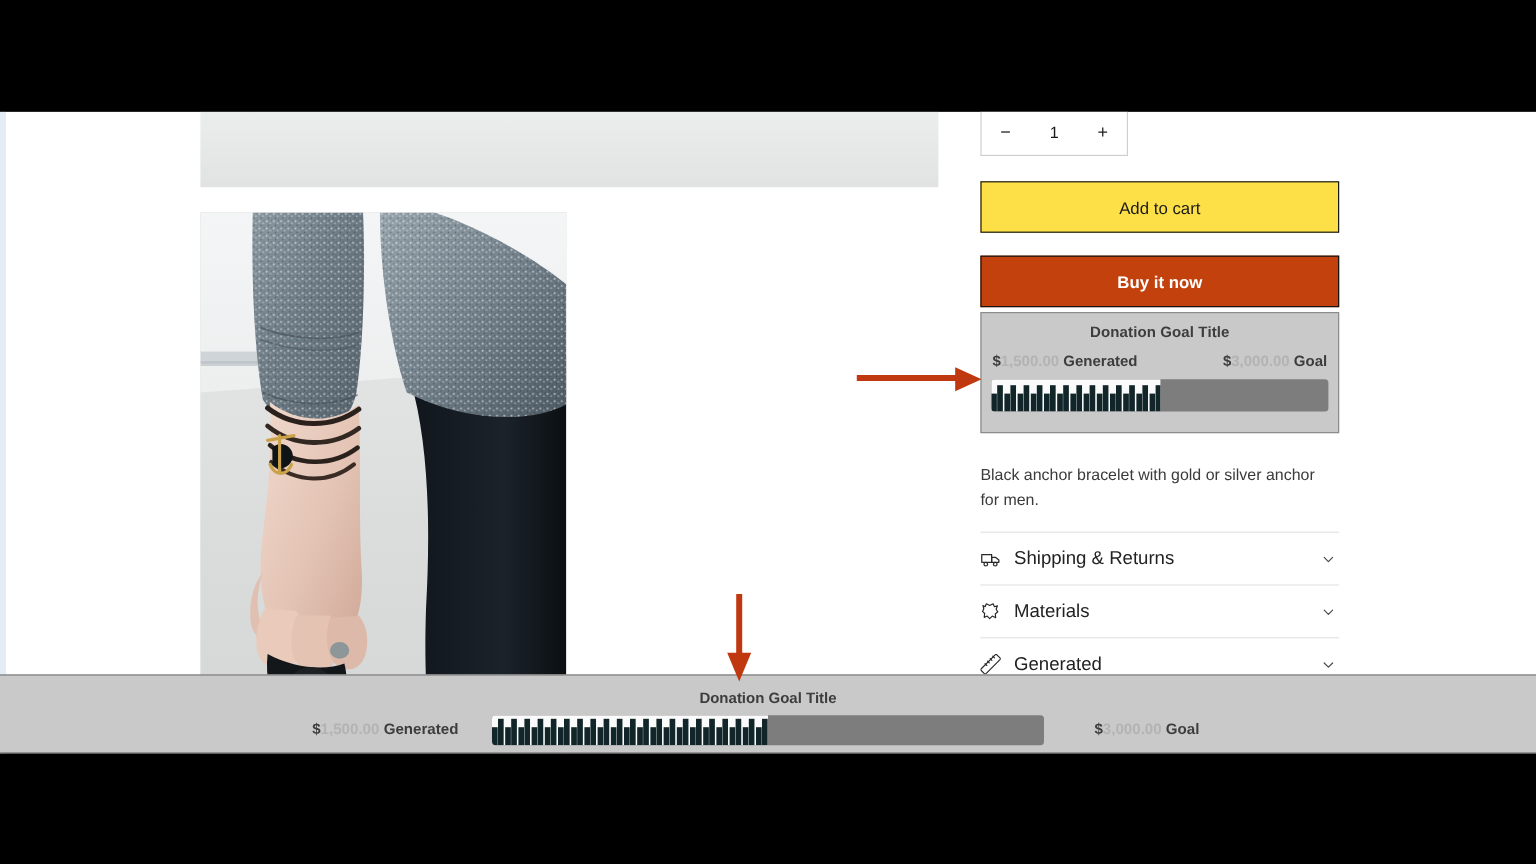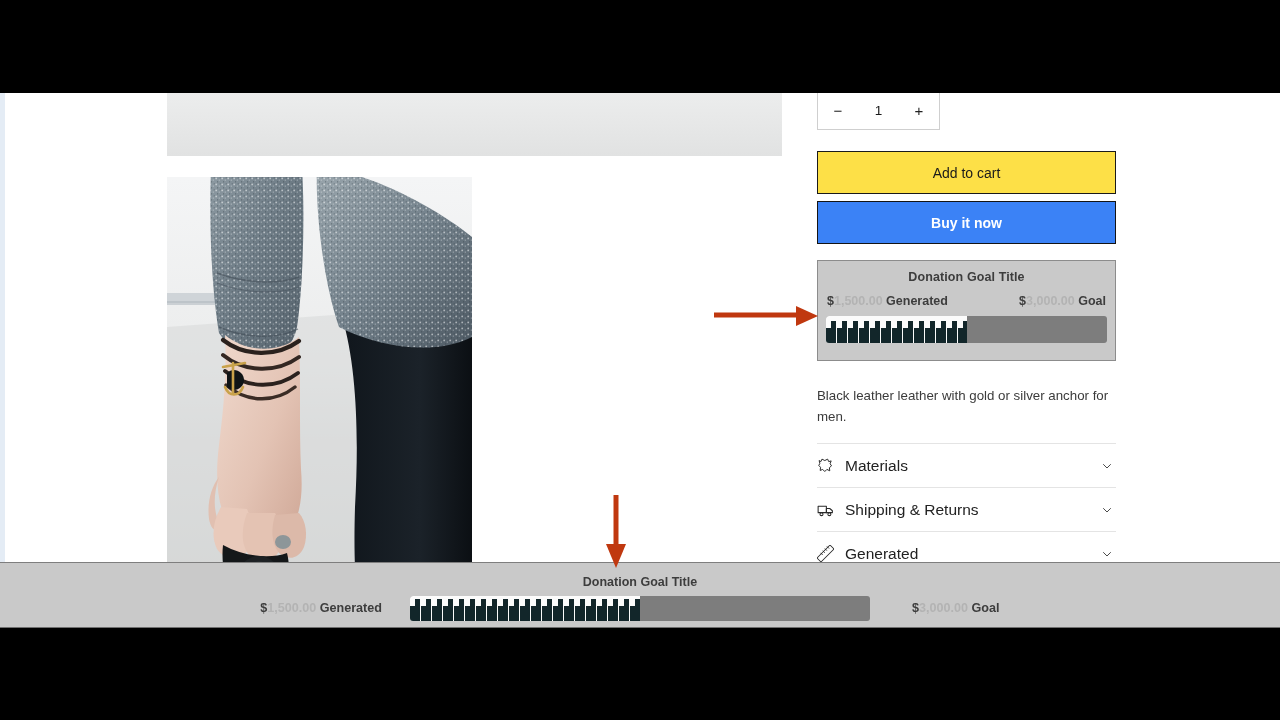--- a/index.html
+++ b/index.html
@@ -130,22 +130,22 @@
     cursor: pointer;
   }
   .btn-addcart {
     top: 58px;
     background: #fde047;
     border: 1px solid #1a1a1a;
     color: #1a1a1a;
     font-weight: 400;
   }
   .btn-buynow {
-    top: 108px;
-    background: #3b82f6;
+    top: 120px;
+    background: #c2410c;
     border: 1px solid #141414;
     color: #ffffff;
     font-weight: 700;
   }
 
   
   .donation-widget {
     position: absolute;
     left: 0;
     top: 167px;
@@ -442,57 +442,57 @@
           <div class="stat"><span>$</span><span class="amount">1,500.00</span> <span>Generated</span></div>
 
           <div class="stat"><span>$</span><span class="amount">3,000.00</span> <span>Goal</span></div>
         </div>
 
         <div class="progress-track">
           <div class="progress-fill" id="widgetFill" style="width: 50%;"></div>
         </div>
       </div>
 
-      <div class="description">Black leather leather with gold or silver anchor for men.</div>
+      <div class="description">Black anchor bracelet with gold or silver anchor for men.</div>
 
       <div class="accordion">
-
-        <div class="acc-row">
-          <span class="acc-icon">
-            <svg width="17" height="17" viewBox="0 0 24 24" fill="none" stroke="#2a2a2a" stroke-width="1.4" stroke-linejoin="round">
-              <path d="M7 3 L5.5 6.5 L3 5 L4 9 L2.5 12 L5 14.5 L4.5 19 L8 17.5 L11 20.5 L14 17.5 L18 19.5 L17.5 15 L20.5 12.5 L18.5 9.5 L20 5.5 L16.5 6.5 L15 3 L11 5 Z"></path>
-            </svg>
-          </span>
-          <span class="acc-label">Materials</span>
-          <span class="acc-chevron">
-            <svg width="12" height="12" viewBox="0 0 24 24" fill="none" stroke="#4a4a4a" stroke-width="2" stroke-linecap="round" stroke-linejoin="round">
-              <polyline points="5 9 12 16 19 9"></polyline>
-            </svg>
-          </span>
-        </div>
 
         <div class="acc-row">
           <span class="acc-icon">
             <svg width="18" height="18" viewBox="0 0 24 24" fill="none" stroke="#2a2a2a" stroke-width="1.4" stroke-linecap="round" stroke-linejoin="round">
               <rect x="1.5" y="7" width="11" height="8.5"></rect>
               <path d="M12.5 10 L17 10 L20.5 13 L20.5 15.5 L12.5 15.5 Z"></path>
               <circle cx="6" cy="17.5" r="2"></circle>
               <circle cx="16.5" cy="17.5" r="2"></circle>
             </svg>
           </span>
           <span class="acc-label">Shipping &amp; Returns</span>
           <span class="acc-chevron">
             <svg width="12" height="12" viewBox="0 0 24 24" fill="none" stroke="#4a4a4a" stroke-width="2" stroke-linecap="round" stroke-linejoin="round">
               <polyline points="5 9 12 16 19 9"></polyline>
             </svg>
           </span>
         </div>
 
         <div class="acc-row">
           <span class="acc-icon">
+            <svg width="17" height="17" viewBox="0 0 24 24" fill="none" stroke="#2a2a2a" stroke-width="1.4" stroke-linejoin="round">
+              <path d="M7 3 L5.5 6.5 L3 5 L4 9 L2.5 12 L5 14.5 L4.5 19 L8 17.5 L11 20.5 L14 17.5 L18 19.5 L17.5 15 L20.5 12.5 L18.5 9.5 L20 5.5 L16.5 6.5 L15 3 L11 5 Z"></path>
+            </svg>
+          </span>
+          <span class="acc-label">Materials</span>
+          <span class="acc-chevron">
+            <svg width="12" height="12" viewBox="0 0 24 24" fill="none" stroke="#4a4a4a" stroke-width="2" stroke-linecap="round" stroke-linejoin="round">
+              <polyline points="5 9 12 16 19 9"></polyline>
+            </svg>
+          </span>
+        </div>
+
+        <div class="acc-row">
+          <span class="acc-icon">
             <svg width="17" height="17" viewBox="0 0 24 24" fill="none" stroke="#2a2a2a" stroke-width="1.4" stroke-linecap="round" stroke-linejoin="round">
               <rect x="-1" y="8" width="26" height="8" rx="1" transform="rotate(-45 12 12)"></rect>
               <path d="M8.5 8.5 L10.5 10.5 M11.5 5.5 L13.5 7.5 M5.5 11.5 L7.5 13.5 M14.5 2.5 L16.5 4.5"></path>
             </svg>
           </span>
           <span class="acc-label">Generated</span>
           <span class="acc-chevron">
             <svg width="12" height="12" viewBox="0 0 24 24" fill="none" stroke="#4a4a4a" stroke-width="2" stroke-linecap="round" stroke-linejoin="round">
               <polyline points="5 9 12 16 19 9"></polyline>
             </svg>

